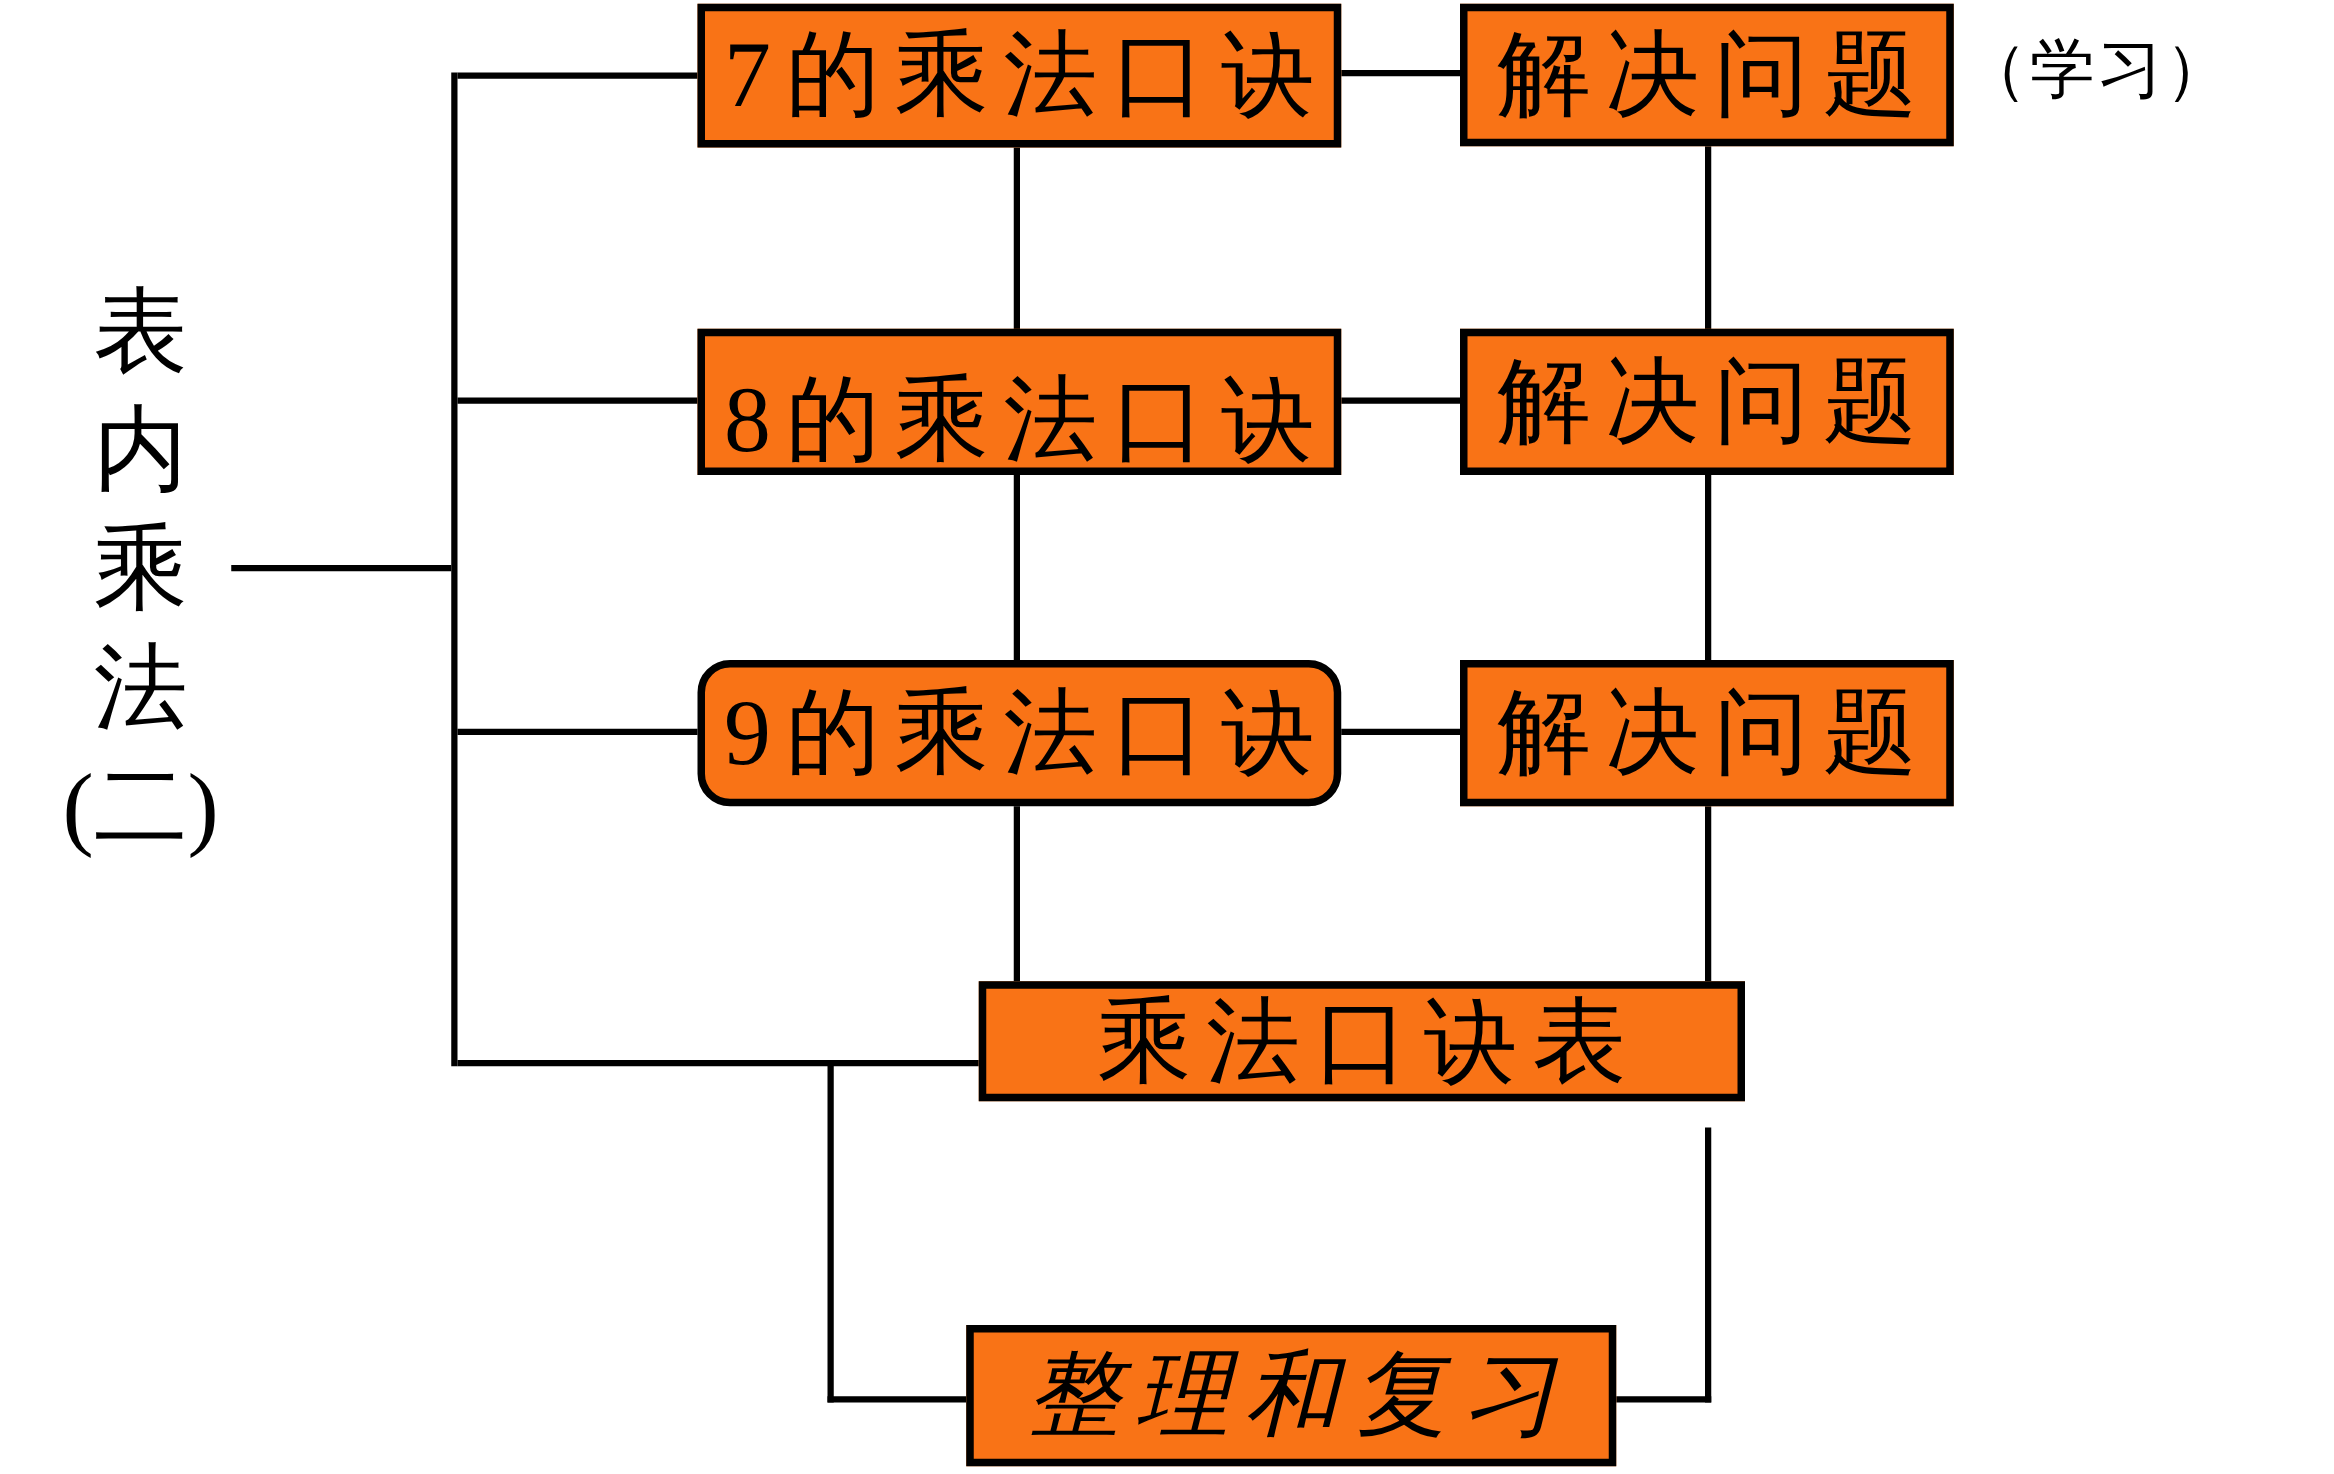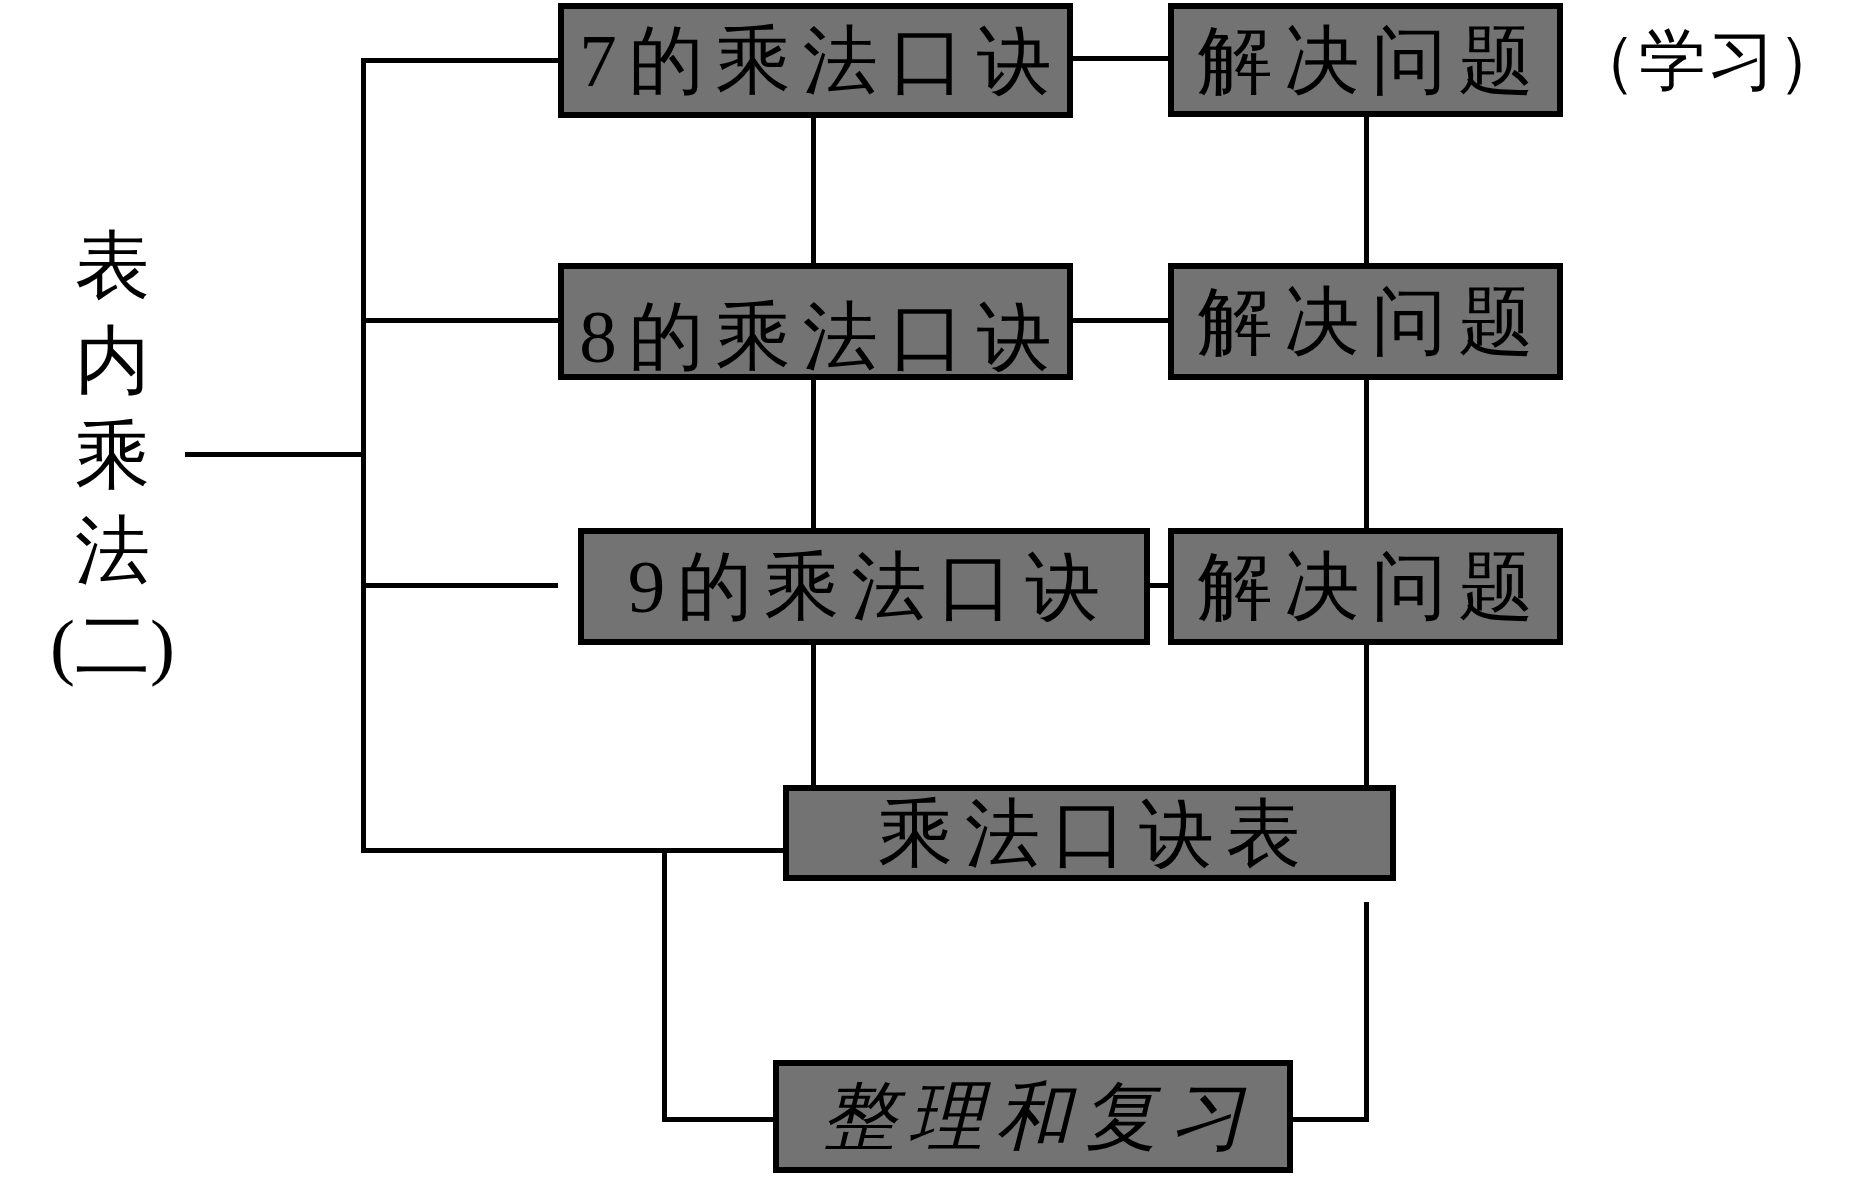--- a/index.html
+++ b/index.html
@@ -13,44 +13,45 @@
     height: 1179px;
     background: #ffffff;
     overflow: hidden;
     font-family: "Liberation Serif", "DejaVu Serif", serif;
     color: #000000;
   }
   .node {
     position: absolute;
     box-sizing: border-box;
     border: 6px solid #000000;
-    background: #737373;
+    background: #f97316;
     display: flex;
     align-items: center;
     justify-content: center;
     white-space: nowrap;
     z-index: 2;
   }
   .node .node-label {
     font-size: 75px;
     letter-spacing: 12px;
     text-indent: 12px; 
     line-height: 1;
   }
   .annotation {
     position: absolute;
     box-sizing: border-box;
     display: flex;
     align-items: center;
     justify-content: flex-start;
     white-space: nowrap;
-    font-size: 67px;
+    font-size: 52px;
     line-height: 1;
     letter-spacing: 2px;
     z-index: 2;
+    font-family: Liberation Mono, monospace;
   }
   .connector {
     position: absolute;
     background: #000000;
     z-index: 1;
   }
   .root-label {
     position: absolute;
     display: flex;
     flex-direction: column;
@@ -98,21 +99,21 @@
     </div>
     <div class="node" style="border-color: rgb(0, 0, 0); left: 1168px; top: 3px; width: 395px; height: 114px;">
       <span class="node-label">解决问题</span>
     </div>
     <div class="node" style="border-color: rgb(0, 0, 0); left: 558px; top: 263px; width: 515px; height: 117px; align-items: flex-end;">
       <span class="node-label">8的乘法口诀</span>
     </div>
     <div class="node" style="border-color: rgb(0, 0, 0); left: 1168px; top: 263px; width: 395px; height: 117px;">
       <span class="node-label">解决问题</span>
     </div>
-    <div class="node" style="border-color: rgb(0, 0, 0); left: 578px; top: 528px; width: 572px; height: 117px;">
+    <div class="node" style="border-color: rgb(0, 0, 0); left: 558px; top: 528px; width: 515px; height: 117px; border-radius: 26px;">
       <span class="node-label">9的乘法口诀</span>
     </div>
     <div class="node" style="border-color: rgb(0, 0, 0); left: 1168px; top: 528px; width: 395px; height: 117px;">
       <span class="node-label">解决问题</span>
     </div>
     <div class="node" style="border-color: rgb(0, 0, 0); left: 783px; top: 785px; width: 613px; height: 96px;">
       <span class="node-label">乘法口诀表</span>
     </div>
     <div class="node" style="border-color: rgb(0, 0, 0); left: 773px; top: 1060px; width: 520px; height: 113px; font-style: italic;">
       <span class="node-label">整理和复习</span>

